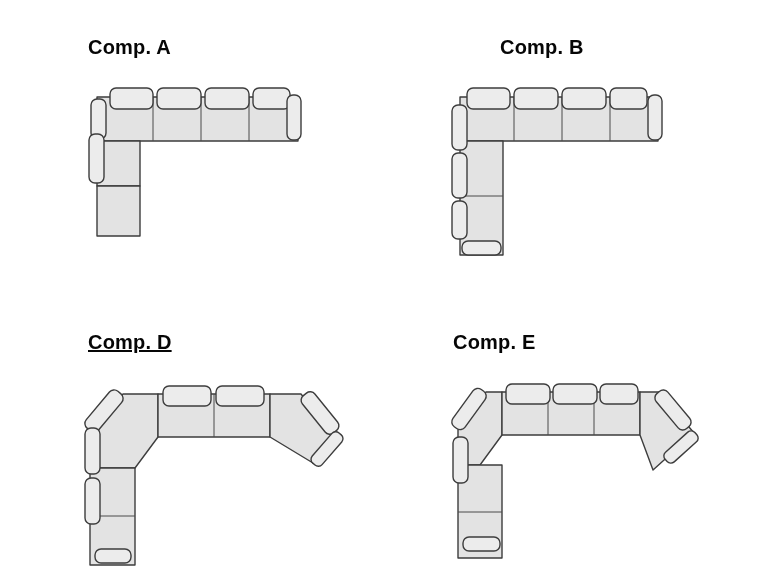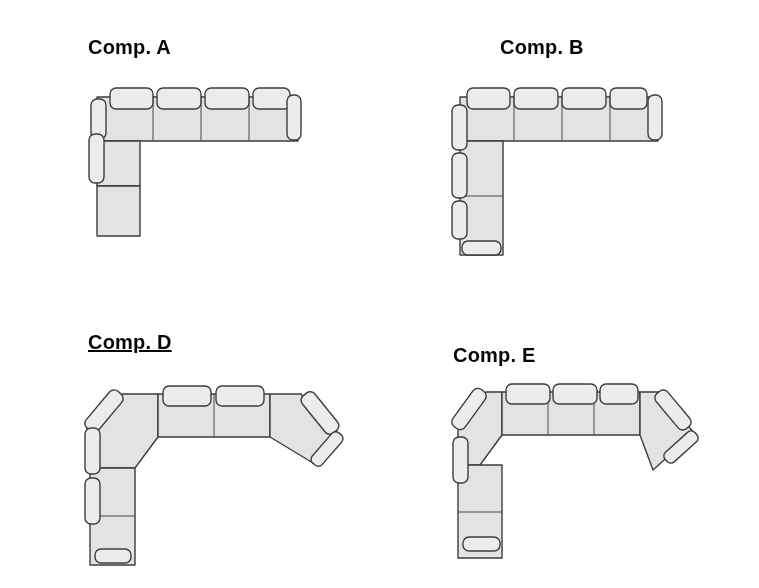--- a/index.html
+++ b/index.html
@@ -19,21 +19,21 @@
     position: absolute;
     font-weight: bold;
     font-size: 20px;
     color: #060606;
     letter-spacing: 0.2px;
     white-space: nowrap;
   }
   #label-a { left: 88px;  top: 36px; }
   #label-b { left: 477px; top: 36px; margin-left: 23px; }
   #label-d { left: 88px;  top: 331px; text-decoration: underline; }
-  #label-e { left: 453px; top: 331px; margin-top: 13px; }
+  #label-e { left: 453px; top: 331px; }
   svg.plan {
     position: absolute;
     left: 0;
     top: 0;
   }
   .body {
     fill: #e3e3e3;
     stroke: #3d3d3d;
     stroke-width: 1.4;
     stroke-linejoin: round;

